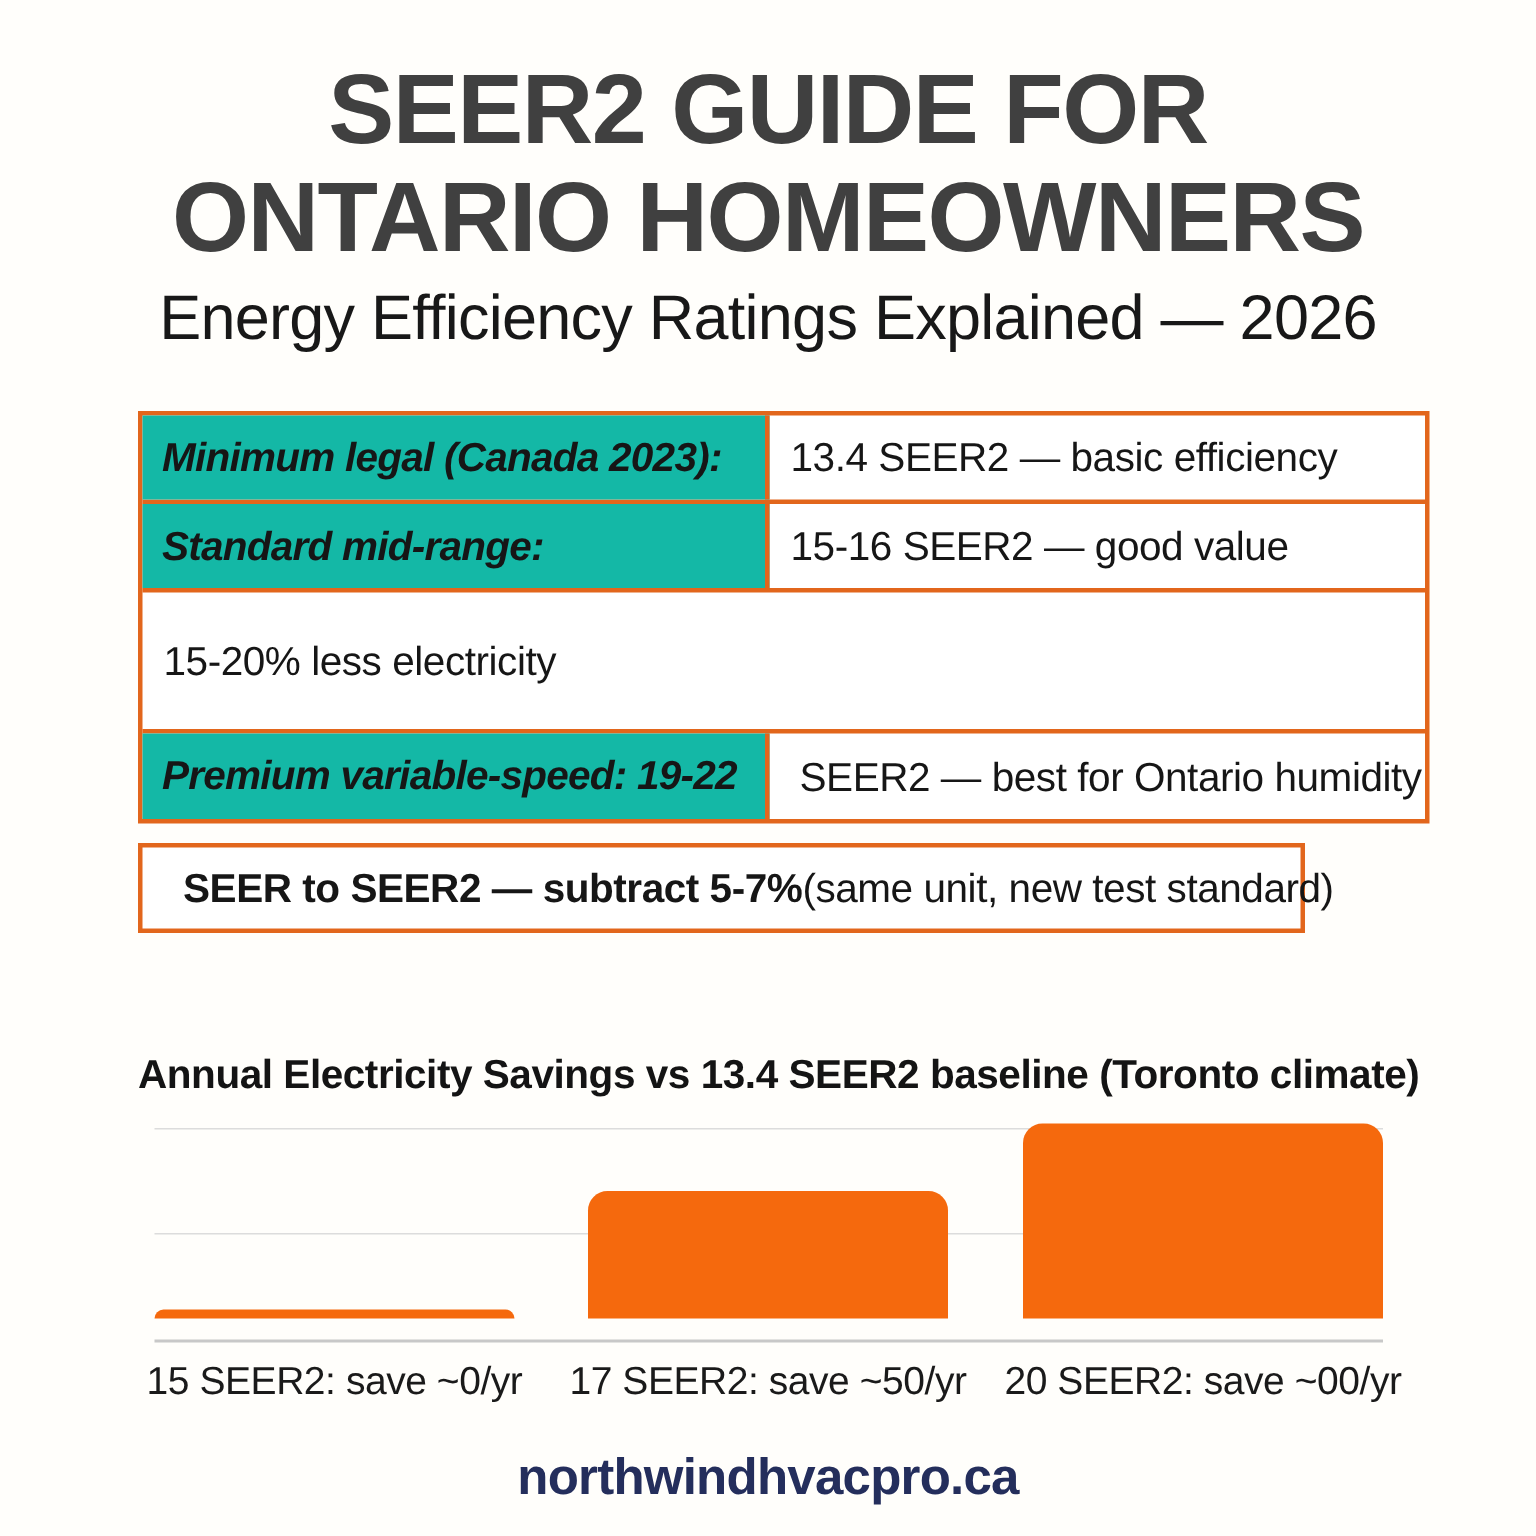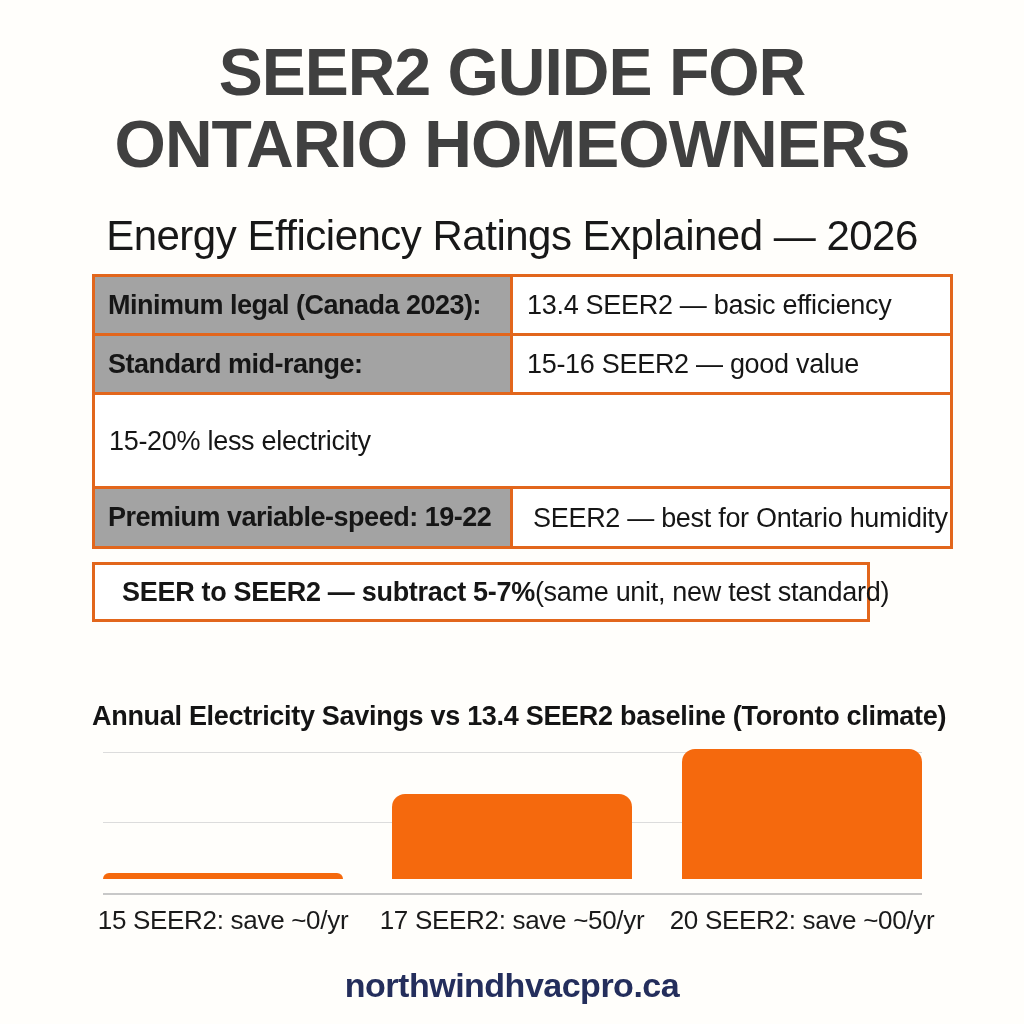--- a/index.html
+++ b/index.html
@@ -20,21 +20,21 @@
     text-align: center;
   }
   .main-title {
     font-size: 66px;
     font-weight: bold;
     line-height: 72px;
     letter-spacing: -1px;
     color: #404040;
   }
   .subtitle {
-    margin-top: 32px;
+    margin-top: 8px;
     font-size: 42px;
     font-weight: normal;
     color: #181818;
     letter-spacing: -0.5px;
   }
 
   
   .ratings-table {
     position: absolute;
     left: 92px; top: 274px;
@@ -43,28 +43,29 @@
     background: #fff;
   }
   .t-row {
     display: flex;
     border-bottom: 3px solid #e2661c;
   }
   .t-row:last-child { border-bottom: none; }
   .t-label {
     width: 418px;
     flex: 0 0 418px;
-    background: #a3a3a3;
+    background: #14b8a6;
     border-right: 3px solid #e2661c;
     padding: 0 10px 0 13px;
     display: flex;
     align-items: center;
     font-weight: bold;
     font-size: 27px;
     letter-spacing: -0.5px;
+    font-style: italic;
   }
   .t-value {
     flex: 1;
     padding: 0 6px 0 14px;
     display: flex;
     flex-direction: column;
     justify-content: center;
     font-size: 27px;
     letter-spacing: -0.3px;
     overflow: visible;

